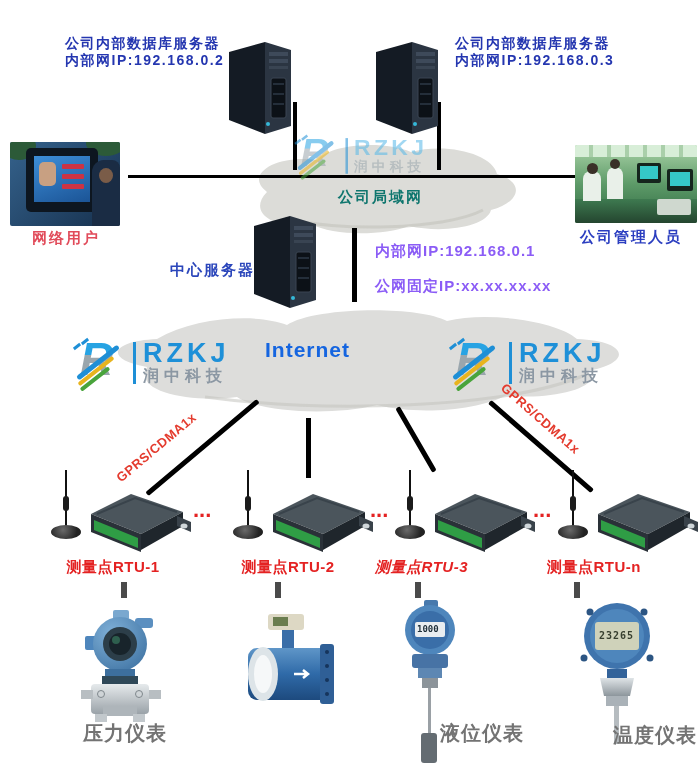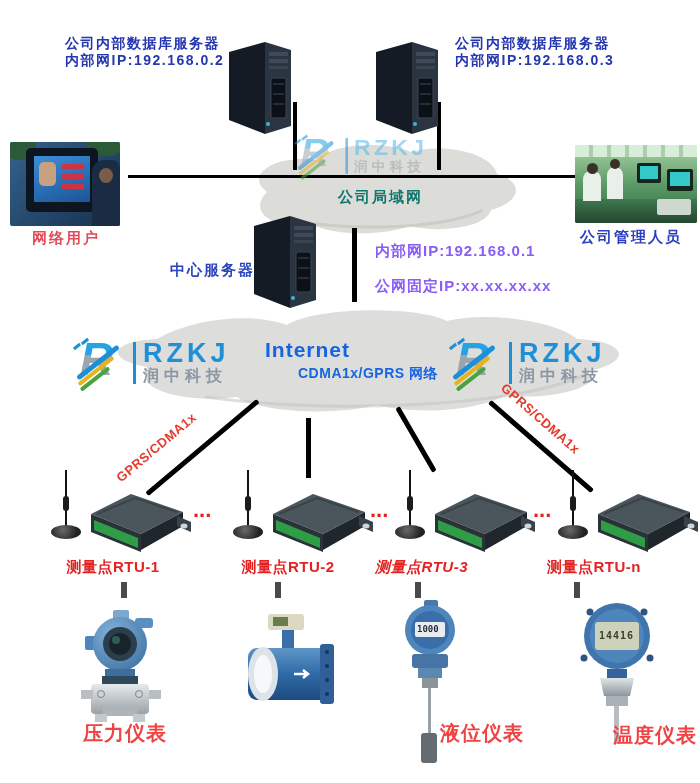--- a/index.html
+++ b/index.html
@@ -12,21 +12,21 @@
   .blue-label{color:#2b46bb;font-size:15px;font-weight:bold;letter-spacing:2px;white-space:nowrap;z-index:6;}
   .ip-label{color:#8b5cf6;font-size:15px;font-weight:bold;letter-spacing:1px;white-space:nowrap;z-index:6;}
   .red-label{color:#e42222;font-size:15px;font-weight:bold;letter-spacing:.5px;white-space:nowrap;z-index:6;}
   .pink-label{color:#e14b5a;font-size:15px;font-weight:bold;letter-spacing:2px;z-index:6;}
   .mgmt-label{color:#2b3ec0;font-size:15px;font-weight:bold;letter-spacing:2px;z-index:6;}
   .lan-label{color:#0f766e;font-size:15px;font-weight:bold;letter-spacing:2px;z-index:6;}
   .inet-title{color:#1565e0;font-size:21px;font-weight:bold;letter-spacing:1px;z-index:6;}
   .inet-sub{color:#1565e0;font-size:14px;font-weight:bold;letter-spacing:.5px;z-index:6;}
   .gprs-label{color:#e43b2e;font-size:13px;font-weight:bold;letter-spacing:.5px;white-space:nowrap;z-index:6;}
   .dots{color:#e42222;font-size:22px;font-weight:bold;line-height:10px;z-index:6;}
-  .inst-label{color:#ef4444;font-size:20px;font-weight:bold;letter-spacing:1px;white-space:nowrap;z-index:6;}
+  .inst-label{color:#737373;font-size:20px;font-weight:bold;letter-spacing:1px;white-space:nowrap;z-index:6;}
 
   
   .hline{background:#000;height:3px;z-index:3;}
   .vline{background:#000;z-index:3;}
   .dline{background:#000;height:5px;border-radius:2px;z-index:3;}
   .stub{background:#4a4a4a;width:6px;height:16px;z-index:3;}
 
   
   .cloud-svg{z-index:1;}
 
@@ -192,21 +192,20 @@
   <div class="abs ip-label" style="left:375px;top:242px;">内部网IP:192.168.0.1</div>
   <div class="abs ip-label" style="left:375px;top:277px;">公网固定IP:xx.xx.xx.xx</div>
 
   <svg class="abs cloud-svg" style="left:85px;top:305px;" width="560" height="112" viewBox="0 0 560 112">
     <path d="M62,62 C18,54 26,36 72,34 C110,12 172,8 202,20 C228,2 332,0 362,16
              C402,6 472,16 492,34 C544,36 548,58 502,66 C522,82 462,96 422,90
              C392,106 332,110 292,100 C242,112 172,106 152,92 C102,98 48,86 62,62 Z" fill="#dddddb"></path>
     <path d="M120,92 C240,108 420,104 500,70" fill="none" stroke="#c3c3bd" stroke-width="3" opacity=".55"></path>
   </svg>
   <div class="abs inet-title" style="left:265px;top:338px;">Internet</div>
-  <div class="abs inet-sub" style="left:298px;top:365px;">CDMA1x/GPRS 网络</div>
 
   <div class="rzkj" style="left:76px;top:336px;">
     <div class="rz-mark">
       <span class="rz-dash d1"></span>
       <span class="rz-dash d2"></span>
       <span class="rz-r">R</span>
       <span class="rz-sw sw-b"></span>
       <span class="rz-sw sw-y"></span>
       <span class="rz-sw sw-g"></span>
     </div>
@@ -399,19 +398,19 @@
     <circle cx="20" cy="12" r="3.5" fill="#2c5583"></circle>
     <circle cx="74" cy="12" r="3.5" fill="#2c5583"></circle>
     <circle cx="14" cy="58" r="3.5" fill="#2c5583"></circle>
     <circle cx="80" cy="58" r="3.5" fill="#2c5583"></circle>
     <rect x="25" y="22" width="44" height="28" rx="3" fill="#cfd2ba"></rect>
     <rect x="37" y="69" width="20" height="9" fill="#33639a"></rect>
     <polygon points="30,78 64,78 60,96 34,96" fill="url(#silver2)"></polygon>
     <rect x="36" y="96" width="22" height="10" fill="#aab2b8"></rect>
     <rect x="44" y="106" width="5" height="38" fill="#b6bcc0"></rect>
   </svg>
-  <div class="disp" style="left:599px;top:630px;font-size:10px;color:#384030;letter-spacing:1px;">14416</div>
+  <div class="disp" style="left:599px;top:630px;font-size:10px;color:#384030;letter-spacing:1px;">23265</div>
 
   <div class="abs inst-label" style="left:83px;top:720px;">压力仪表</div>
   <div class="abs inst-label" style="left:440px;top:720px;">液位仪表</div>
   <div class="abs inst-label" style="left:613px;top:722px;">温度仪表</div>
 
 </div>
 
 </body></html>

